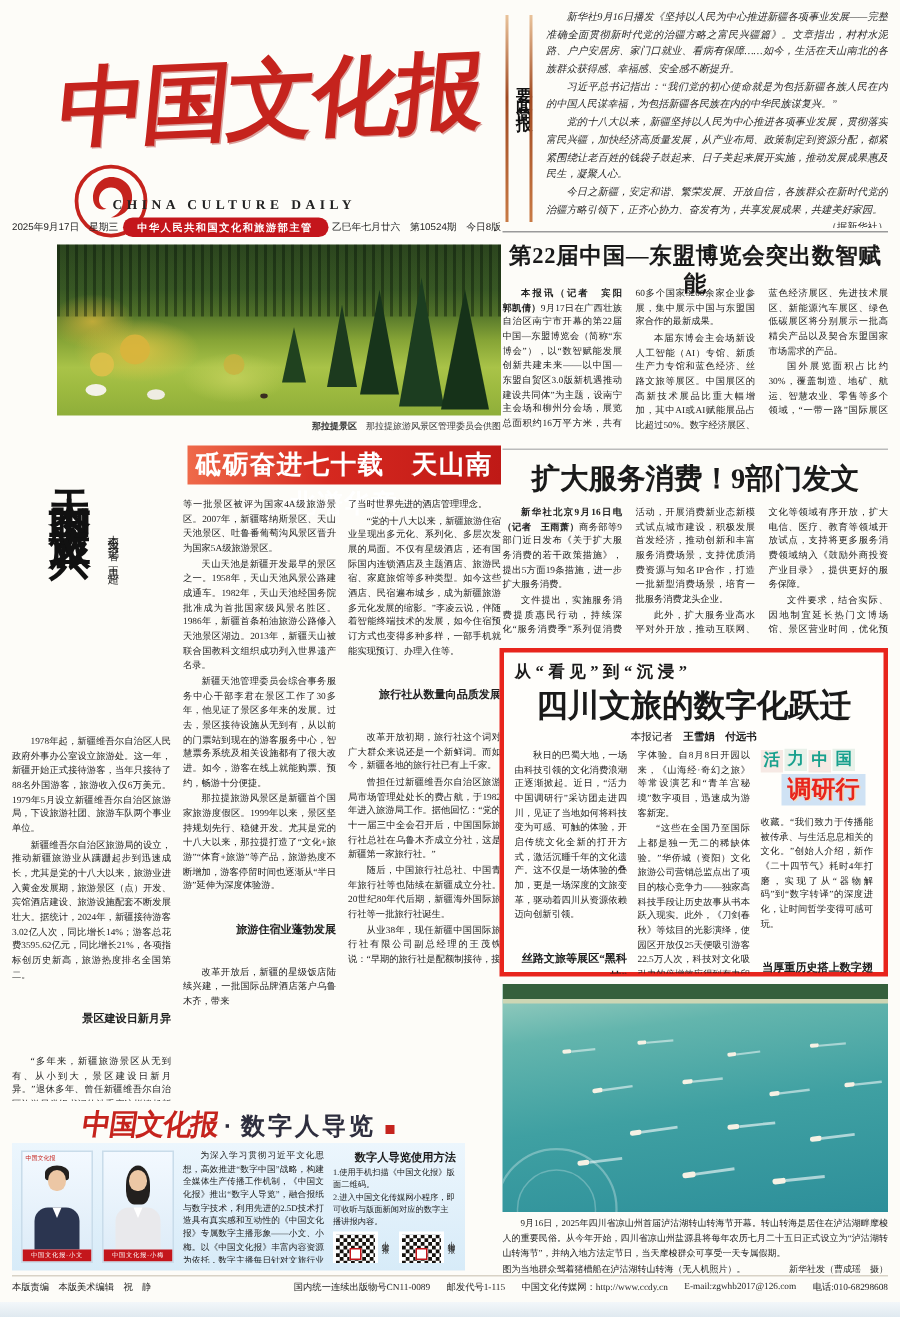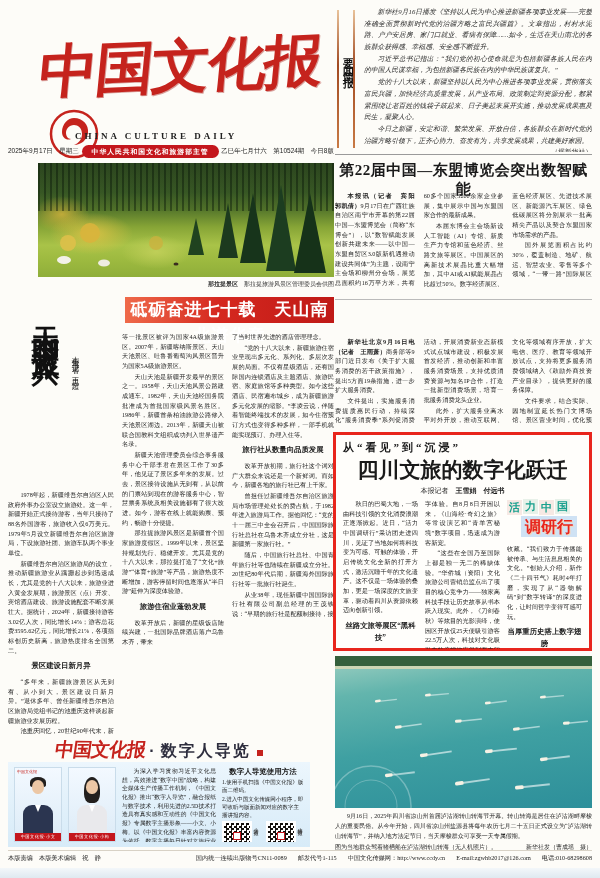--- a/index.html
+++ b/index.html
@@ -35,21 +35,21 @@
   .photo-cap b{margin-right:6px;}
   
   .banner{left:125px;top:297px;width:209px;height:26px;background:linear-gradient(90deg,#ef6a4a,#d5281f 45%,#bf1916);color:#fff;font-family:"Liberation Sans",sans-serif;font-weight:bold;font-size:17px;line-height:26px;text-align:center;letter-spacing:1px;}
   
   .ts-head{left:26px;top:304px;height:250px;writing-mode:vertical-rl;font-size:28px;font-weight:900;letter-spacing:5px;color:#111;}
   .ts-byline{left:70px;top:350px;height:140px;writing-mode:vertical-rl;font-size:7.5px;letter-spacing:2px;color:#222;}
   .small-body{font-size:6.2px;line-height:1.56;color:#222;overflow:hidden;}
   .ts-left{left:8px;top:490px;width:106px;height:244px;}
   .ts-mid{left:122px;top:332px;width:212px;height:400px;display:flex;gap:8px;}
   .ts-mid>div{width:102px;overflow:hidden;}
-  .subhead{font-size:7.4px;font-weight:bold;text-align:center;text-indent:0;margin:5px 0;}
+  .subhead{font-size:7.4px;font-weight:bold;text-align:right;text-indent:0;margin:18px 0;}
   
   .asean-head{left:335px;top:161px;width:257px;text-align:center;font-size:15px;font-weight:900;letter-spacing:.5px;}
   .colflow{column-count:3;column-gap:9px;column-fill:auto;}
   .asean-body{left:335px;top:191px;width:257px;height:105px;}
   .svc-wrap{left:335px;top:299px;width:257px;border-top:1px solid #bbb;}
   .svc-head{left:335px;top:306px;width:257px;text-align:center;font-size:19px;font-weight:900;}
   .svc-body{left:335px;top:337px;width:257px;height:92px;}
   
   .sc-box{left:333px;top:432px;width:259px;height:219px;border:3px solid #e8251c;background:#fffefb;box-sizing:border-box;padding:5px 7px;}
   .sc-kicker{font-size:11px;font-weight:bold;letter-spacing:3px;text-indent:0;}
@@ -76,21 +76,21 @@
   .av-brand{position:absolute;left:2px;top:1px;font-size:4px;color:#c5231d;}
   .av-hair{position:absolute;top:9px;left:15px;width:16px;height:10px;border-radius:50% 50% 20% 20%;background:#23201e;}
   .av-hair.long{height:26px;border-radius:50% 50% 35% 35%;}
   .av-head{position:absolute;top:12px;left:17px;width:12px;height:14px;border-radius:50% 50% 46% 46%;background:#ecc7a5;}
   .av-suit{position:absolute;bottom:8px;left:8px;width:30px;height:28px;border-radius:9px 9px 0 0;background:#2b3550;}
   .av-suit.light{background:#e9e9ec;}
   .av-suit::after{content:"";position:absolute;left:12px;top:0;border-left:3px solid transparent;border-right:3px solid transparent;border-top:7px solid #fff;}
   .av-tag{position:absolute;left:0;right:0;bottom:0;height:8px;background:#c4161c;color:#fff;font-size:4.2px;line-height:8px;text-align:center;letter-spacing:.5px;font-family:"Liberation Sans",sans-serif;}
   .promo-intro{width:94px;font-size:5.8px;line-height:1.5;color:#222;overflow:hidden;}
   .howto{flex:1;overflow:hidden;}
-  .howto-title{font-size:7.5px;font-weight:bold;text-align:center;text-indent:0;margin-bottom:2px;}
+  .howto-title{font-size:7.5px;font-weight:bold;text-align:right;text-indent:0;margin-bottom:2px;}
   .howto-step{font-size:5.5px;line-height:1.45;text-indent:0;color:#222;}
   .qr-row{display:flex;justify-content:center;gap:10px;margin-top:3px;}
   .qr-unit{display:flex;align-items:flex-start;gap:2px;}
   .qr{position:relative;width:26px;height:26px;background:repeating-conic-gradient(#16120e 0% 25%,#fefefe 0% 50%) 0 0/5px 5px;outline:2px solid #fff;}
   .qr::after{content:"";position:absolute;left:9px;top:9px;width:8px;height:8px;background:#fff;border:1px solid #c4161c;box-sizing:border-box;}
   .qr-label{writing-mode:vertical-rl;font-size:5px;letter-spacing:1px;color:#333;}
   
   .footer{left:8px;top:854px;width:584px;display:flex;justify-content:space-between;font-size:6.2px;color:#222;}
   .footer .grp{display:flex;gap:11px;}
   .bstrip{left:0;top:868px;width:600px;height:10px;background:linear-gradient(#f3f7fa,#dfe9f0);}
@@ -178,20 +178,21 @@
 
   <div class="abs asean-head">第22届中国—东盟博览会突出数智赋能</div>
   <div class="abs asean-body small-body j colflow">
     <p><b>本报讯</b><b>（记者　宾阳　郭凯倩）</b><span>9月17日在广西壮族自治区南宁市开幕的第22届中国—东盟博览会（简称“东博会”），以“数智赋能发展　创新共建未来——以中国—东盟自贸区3.0版新机遇推动建设共同体”为主题，设南宁主会场和柳州分会场，展览总面积约16万平方米，共有60多个国家3200余家企业参展，集中展示中国与东盟国家合作的最新成果。</span></p>
     <p>本届东博会主会场新设人工智能（AI）专馆、新质生产力专馆和蓝色经济、丝路文旅等展区。中国展区的高新技术展品比重大幅增加，其中AI或AI赋能展品占比超过50%。数字经济展区、蓝色经济展区、先进技术展区、新能源汽车展区、绿色低碳展区将分别展示一批高精尖产品以及契合东盟国家市场需求的产品。</p>
     <p>国外展览面积占比约30%，覆盖制造、地矿、航运、智慧农业、零售等多个领域，“一带一路”国际展区有巴基斯坦、韩国、新西兰等33个国家参展。</p>
 
   </div>
 
   <div class="abs svc-wrap"></div>
+  <div class="abs svc-head">扩大服务消费！9部门发文</div>
   <div class="abs svc-body small-body j colflow">
     <p><b>新华社北京9月16日电</b><b>（记者　王雨萧）</b><span>商务部等9部门近日发布《关于扩大服务消费的若干政策措施》，提出5方面19条措施，进一步扩大服务消费。</span></p>
     <p>文件提出，实施服务消费提质惠民行动，持续深化“服务消费季”系列促消费活动，开展消费新业态新模式试点城市建设，积极发展首发经济，推动创新和丰富服务消费场景，支持优质消费资源与知名IP合作，打造一批新型消费场景，培育一批服务消费龙头企业。</p>
     <p>此外，扩大服务业高水平对外开放，推动互联网、文化等领域有序开放，扩大电信、医疗、教育等领域开放试点，支持将更多服务消费领域纳入《鼓励外商投资产业目录》，提供更好的服务保障。</p>
     <p>文件要求，结合实际、因地制宜延长热门文博场馆、景区营业时间，优化预约方式，鼓励推行免预约、错峰引流；支持地方举办大众体育赛事，打造一批具有较高知名度的精品赛事、职业赛事以及具有自主知识产权的体育竞赛表演品牌。支持有条件的幼儿园招收2—3岁幼儿，发展社区嵌入式托育、家庭托育点，鼓励用人单位为职工提供托育服务。</p>
 
   </div>
 
   <div class="abs sc-box">
     <p class="sc-kicker">从“看见”到“沉浸”</p>

